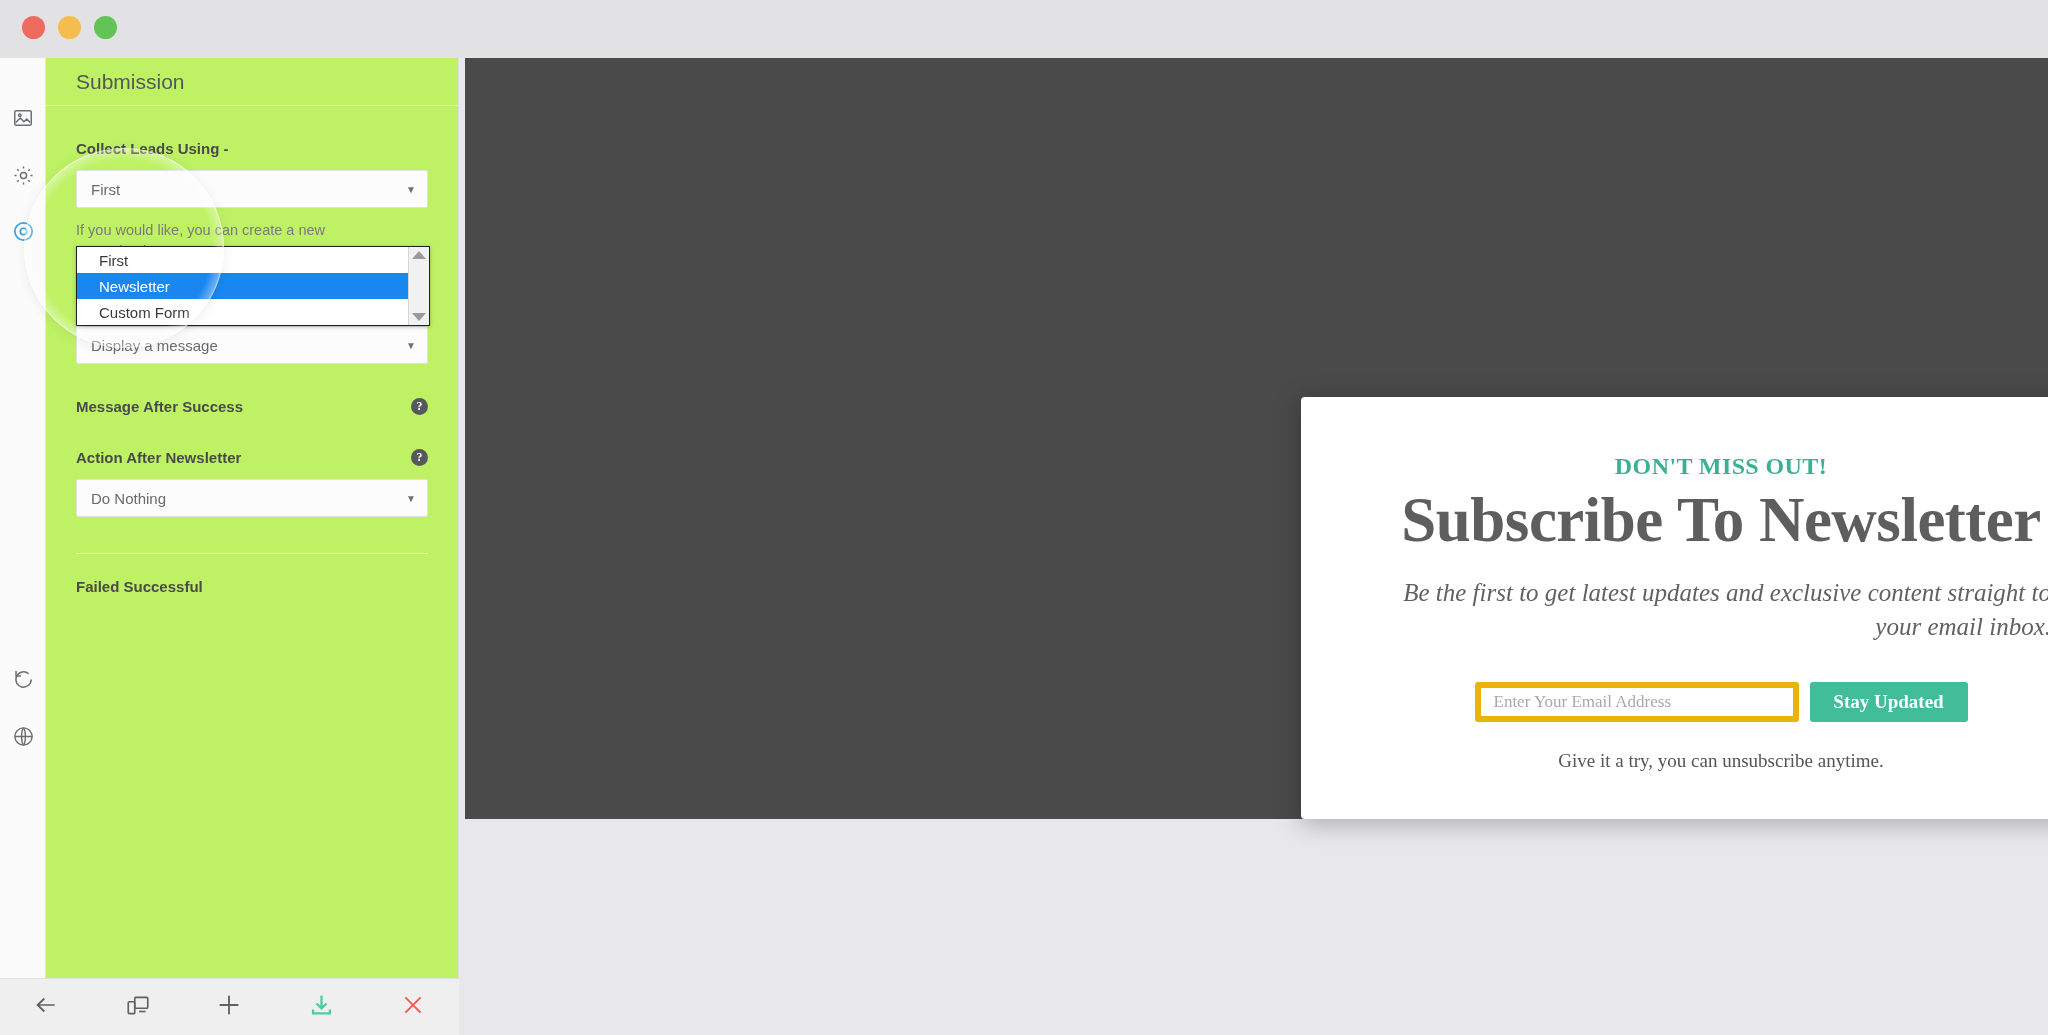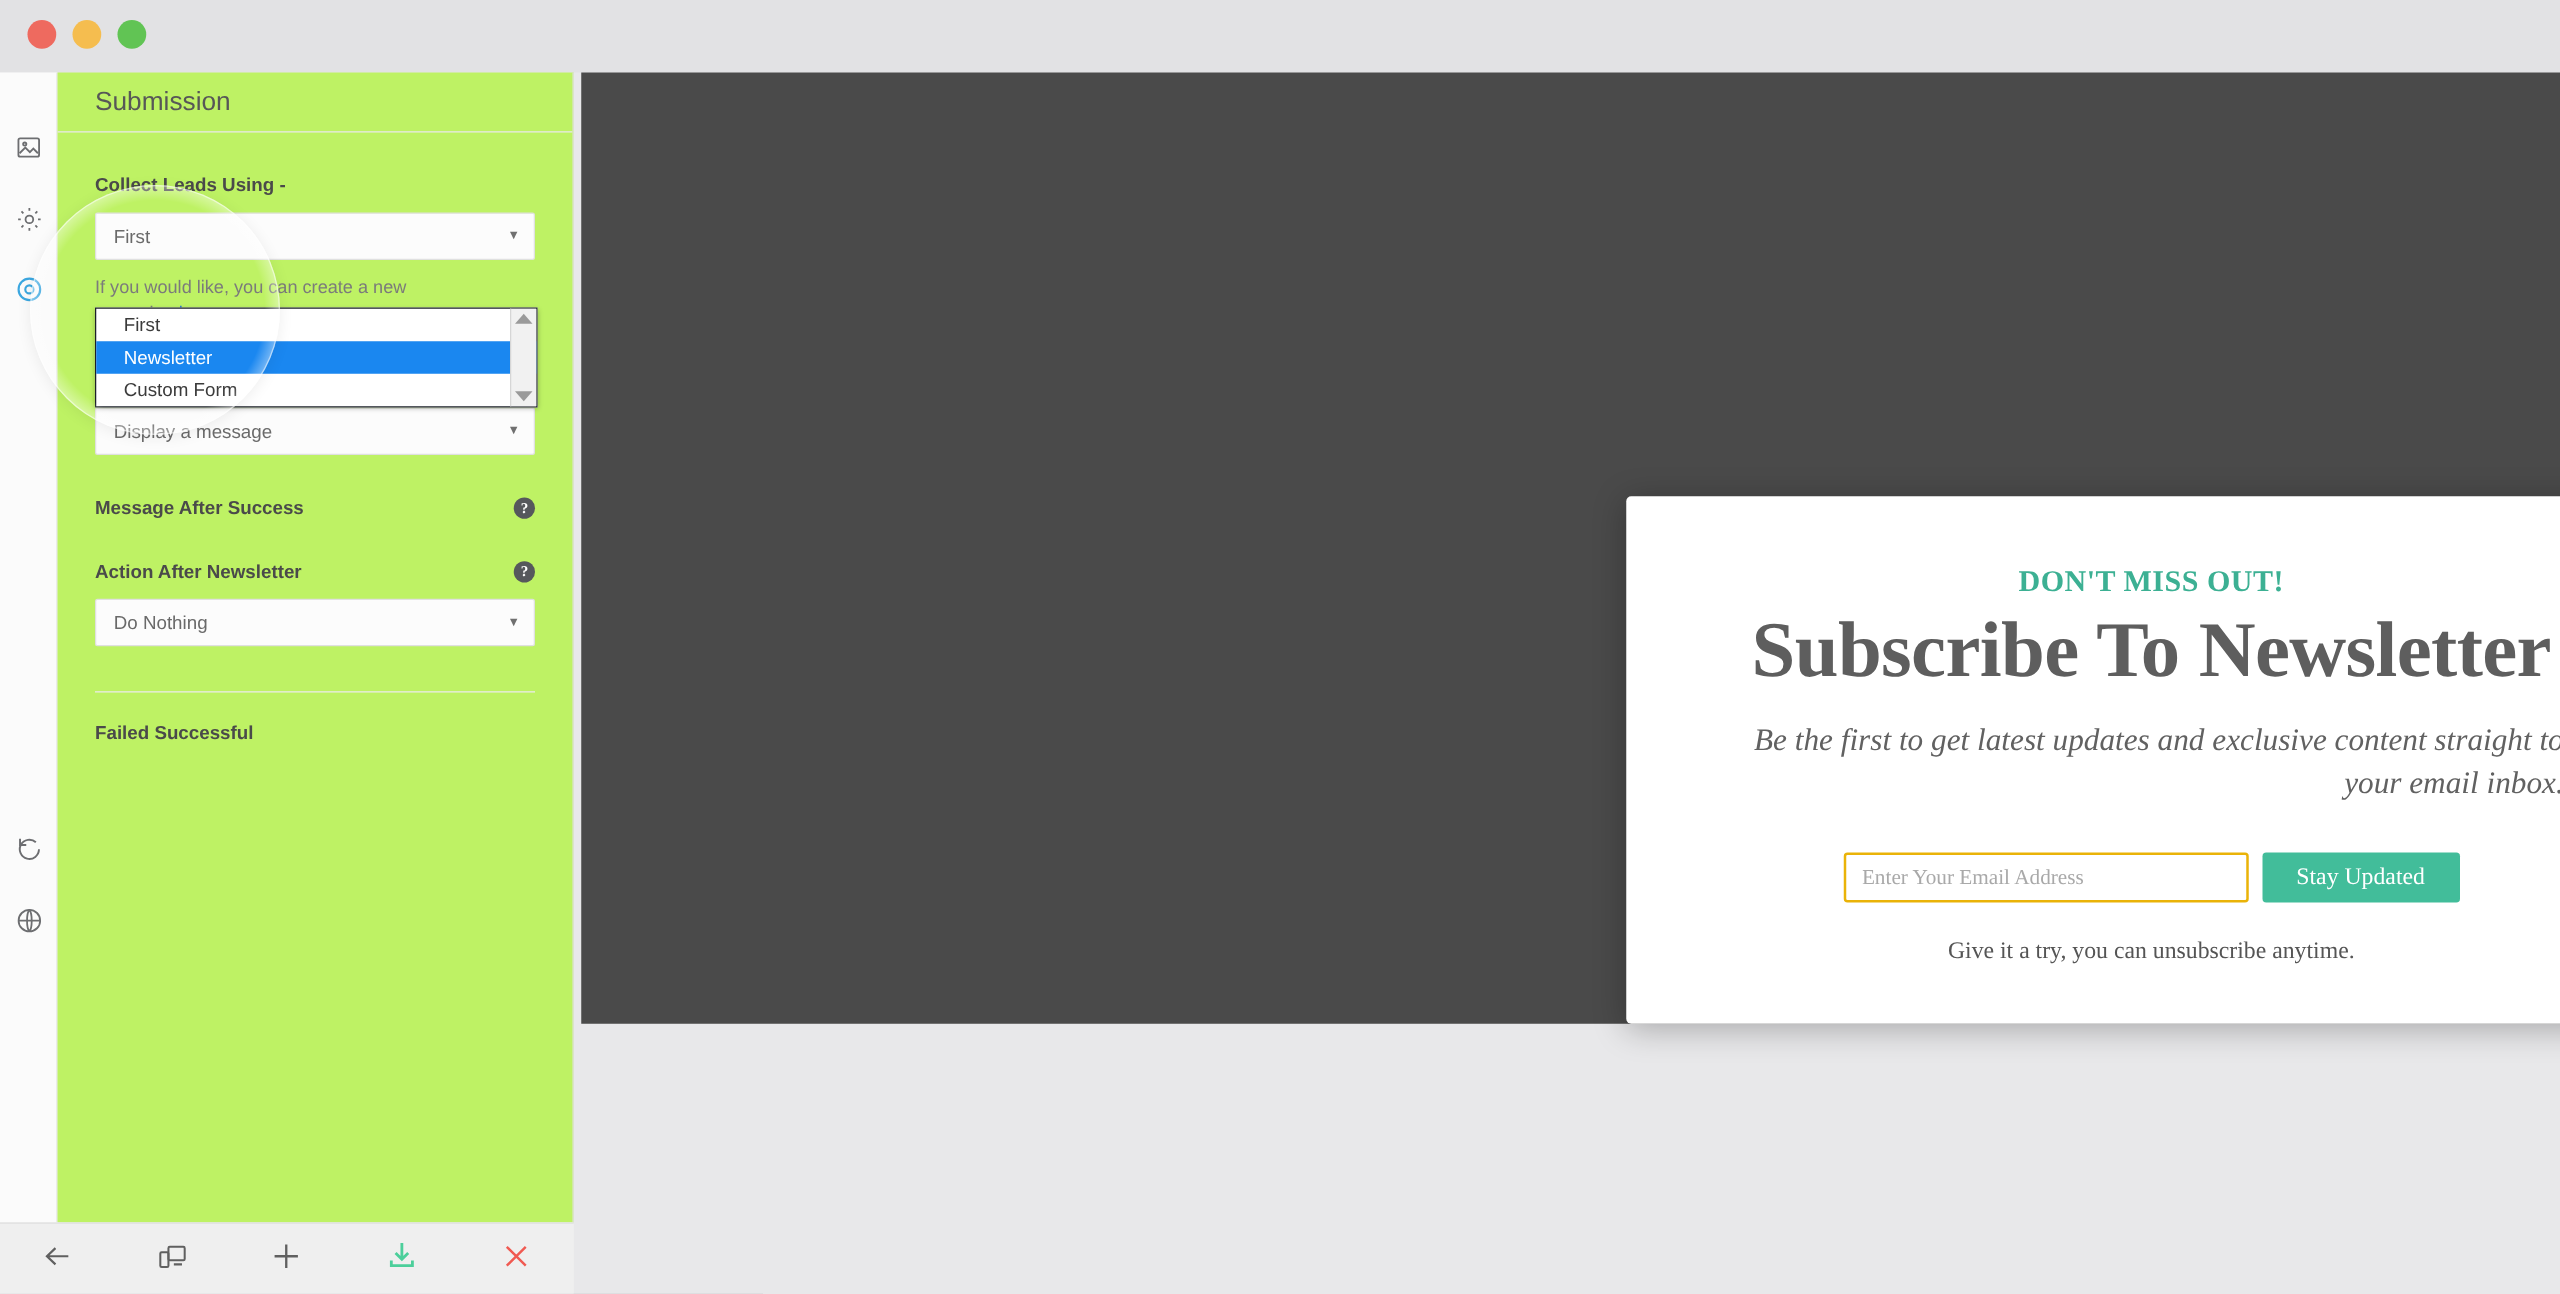--- a/index.html
+++ b/index.html
@@ -168,28 +168,28 @@
     color: #5e5e5e; letter-spacing: -.5px; line-height: 1.08;
   }
   #modal-sub {
     margin: 22px auto 0; width: 660px;
     font-size: 25px; font-style: italic; color: #616161; line-height: 1.35; text-align: right;
   }
   #modal-form {
     margin-top: 38px; display: flex; justify-content: center; gap: 11px;
   }
   #modal-email {
-    width: 324px; height: 40px; border: 2px solid #eab308; border-radius: 3px;
+    width: 324px; height: 40px; border: 6px solid #eab308; border-radius: 3px;
     padding: 0 13px; font-size: 17px; color: #0369a1;
     font-family: "Liberation Serif", serif; background: #fff;
   }
   #modal-email::placeholder { color: #a9a9a9; }
   #modal-submit {
     width: 158px; height: 40px; border: none; border-radius: 3px;
-    background: #42bd9a; color: #ffffff; font-size: 19px; font-weight: 400;
+    background: #42bd9a; color: #ffffff; font-size: 19px; font-weight: 700;
     font-family: "Liberation Serif", serif; cursor: pointer;
   }
   #modal-foot {
     margin-top: 28px; font-size: 19px; color: #555555;
   }
 
   
   #toolbar {
     position: absolute; left: 0; bottom: 0; width: 459px; height: 57px;
     background: #efefef; border-top: 1px solid #e0e0e0;

